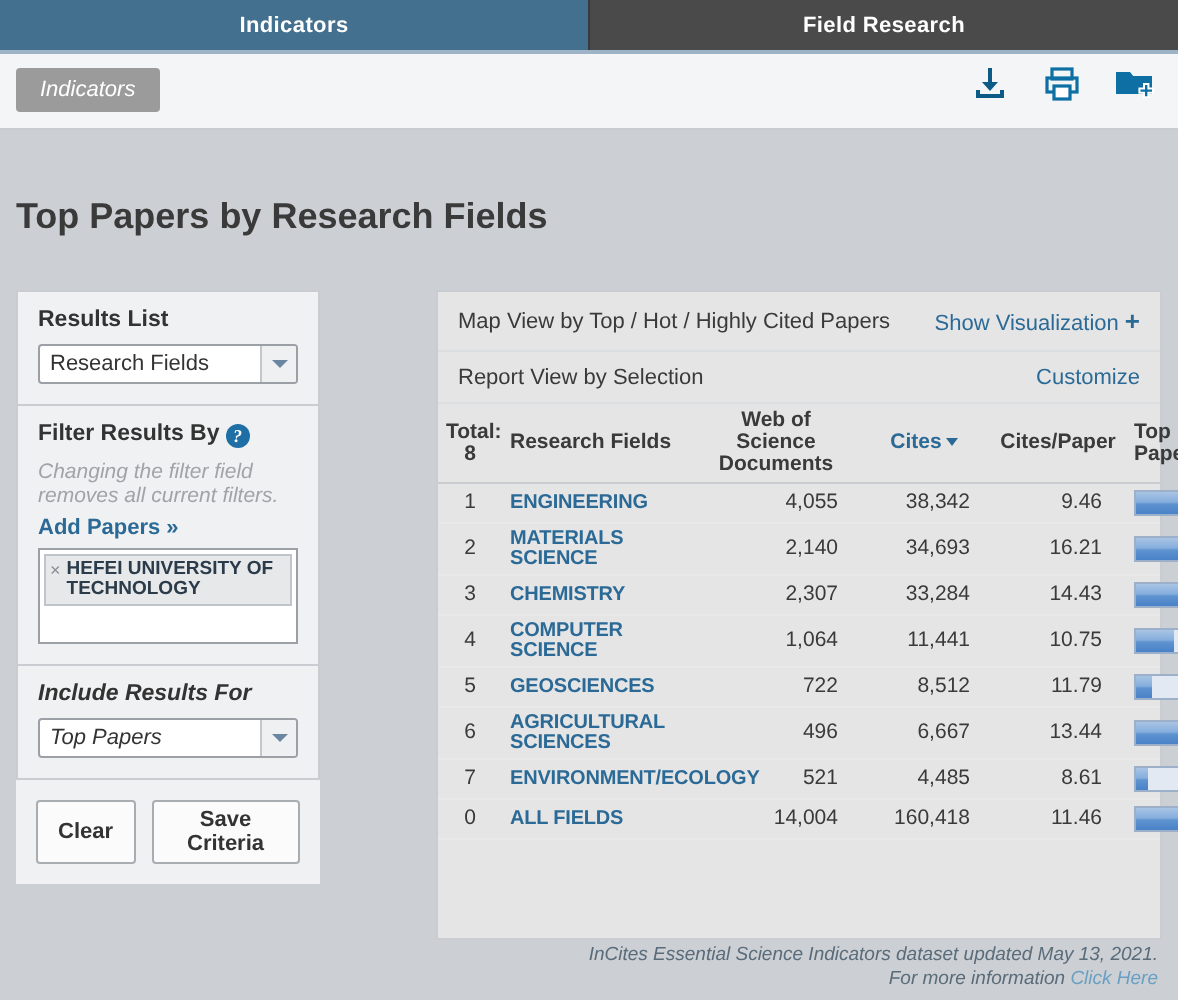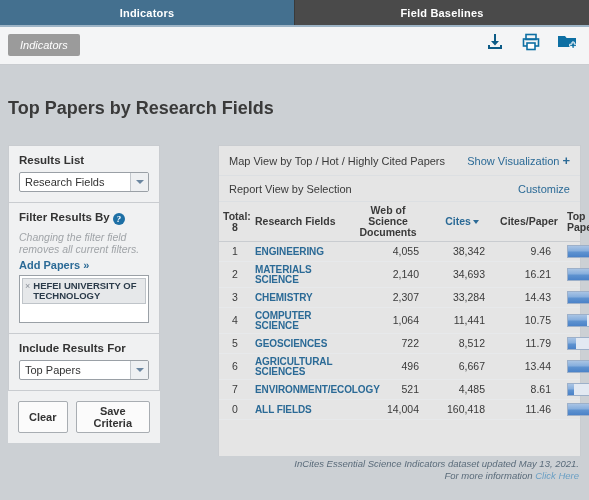--- a/index.html
+++ b/index.html
@@ -91,21 +91,21 @@
     width: 152px;
     margin-left: 8px;
     flex: none;
   }
   .panel {
     background: #f0f1f2;
     border: 1px solid #c9ccd0;
     border-bottom: none;
     padding: 8px 10px 10px 10px;
   }
-  .panel.last { border-bottom: 1px solid #c9ccd0; }
+  .panel.last { border-bottom: 1px solid #c9ccd0; font-style: italic; }
   .panel-label {
     font-size: 11.5px;
     font-weight: bold;
     color: #333;
     margin-bottom: 6px;
   }
   .select {
     position: relative;
     height: 20px;
     background: #ffffff;
@@ -300,21 +300,21 @@
     line-height: 13px;
     color: #2d4d74;
     font-weight: bold;
     padding-left: 32px;
   }
   .meter.full .val { color: #ffffff; }
 
   
   .footer {
     position: absolute;
-    left: 0; right: 0; bottom: 14px;
+    left: 0; right: 0; bottom: 0;
     height: 30px;
     padding: 2px 10px 0 0;
     text-align: right;
     font-size: 9.5px;
     font-style: italic;
     color: #5a6b7a;
     line-height: 12px;
     background: #ccd0d4;
   }
   .footer .click { color: #6a9fc4; cursor: pointer; }
@@ -322,21 +322,21 @@
 </head>
 <body>
 
 <div id="app">
 
   <div class="tabbar">
     <div class="tab active">
       <span>Indicators</span>
     </div>
     <div class="tab">
-      <span>Field Baselines</span>
+      <span>Field Research</span>
     </div>
   </div>
 
   <div class="toolbar">
     <div class="crumb">
       <span>Indicators</span>
     </div>
     <div class="tool-icons">
       <span class="ico">
         <svg width="20" height="20" viewBox="0 0 20 20">

